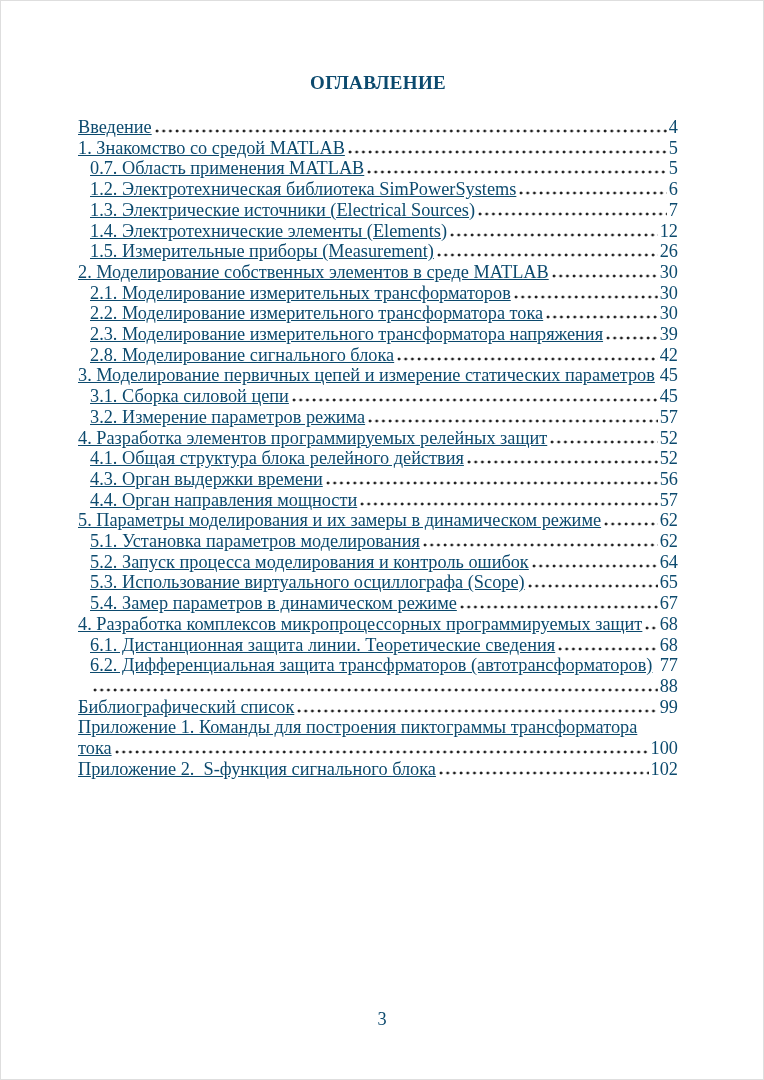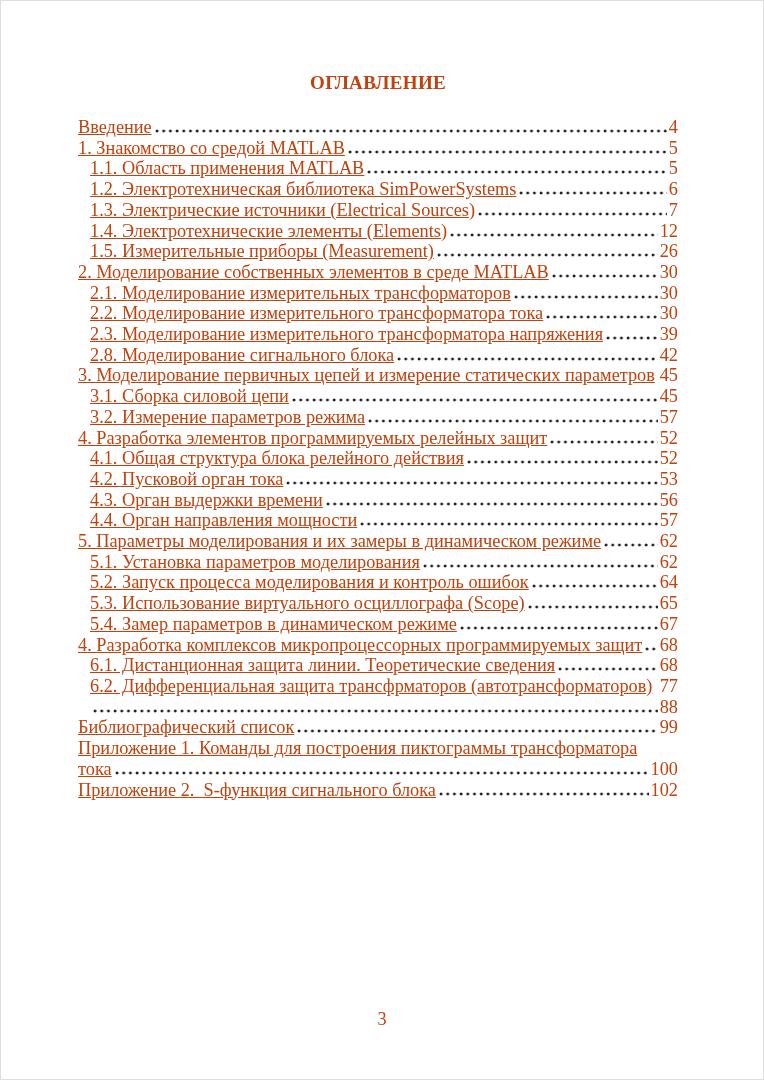--- a/index.html
+++ b/index.html
@@ -8,21 +8,21 @@
     background: #ffffff;
   }
   .page {
     position: relative;
     width: 764px;
     height: 1080px;
     background: #ffffff;
     box-shadow: inset 0 0 0 1px #dedede;
     overflow: hidden;
     font-family: "Liberation Serif", "DejaVu Serif", serif;
-    color: #c2410c;
+    color: #0c4a6e;
     box-sizing: border-box;
     padding: 71px 86px 0 78px;
   }
   .title {
     text-align: center;
     font-size: 19px;
     font-weight: bold;
     line-height: 23px;
     letter-spacing: 0.3px;
     width: 600px;
@@ -82,21 +82,21 @@
         <span class="t">Введение</span>
         <span class="leader"></span>
         <span class="p">4</span>
       </div>
       <div class="row">
         <span class="t">1. Знакомство со средой MATLAB</span>
         <span class="leader"></span>
         <span class="p">5</span>
       </div>
       <div class="row ind">
-        <span class="t">1.1. Область применения MATLAB</span>
+        <span class="t">0.7. Область применения MATLAB</span>
         <span class="leader"></span>
         <span class="p">5</span>
       </div>
       <div class="row ind">
         <span class="t">1.2. Электротехническая библиотека SimPowerSystems</span>
         <span class="leader"></span>
         <span class="p">6</span>
       </div>
       <div class="row ind">
         <span class="t">1.3. Электрические источники (Electrical Sources)</span>
@@ -157,25 +157,20 @@
         <span class="t">4. Разработка элементов программируемых релейных защит</span>
         <span class="leader"></span>
         <span class="p">52</span>
       </div>
       <div class="row ind">
         <span class="t">4.1. Общая структура блока релейного действия</span>
         <span class="leader"></span>
         <span class="p">52</span>
       </div>
       <div class="row ind">
-        <span class="t">4.2. Пусковой орган тока</span>
-        <span class="leader"></span>
-        <span class="p">53</span>
-      </div>
-      <div class="row ind">
         <span class="t">4.3. Орган выдержки времени</span>
         <span class="leader"></span>
         <span class="p">56</span>
       </div>
       <div class="row ind">
         <span class="t">4.4. Орган направления мощности</span>
         <span class="leader"></span>
         <span class="p">57</span>
       </div>
       <div class="row">

